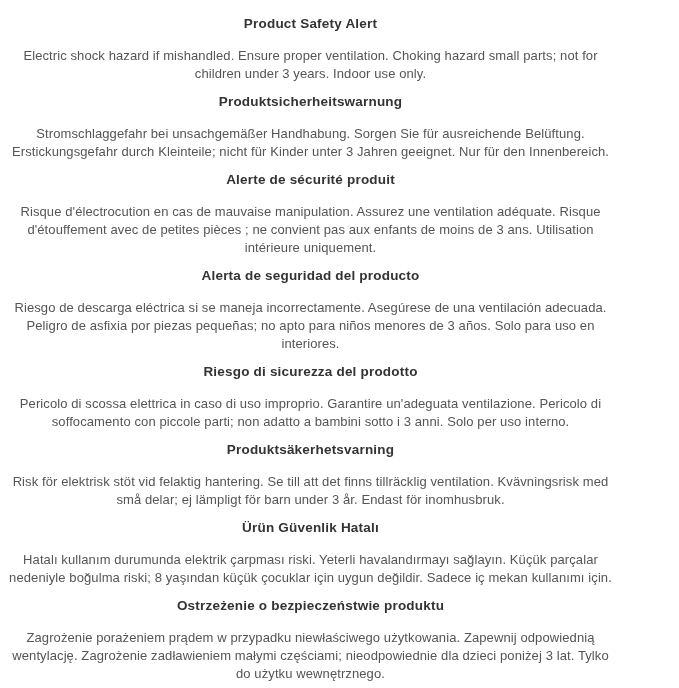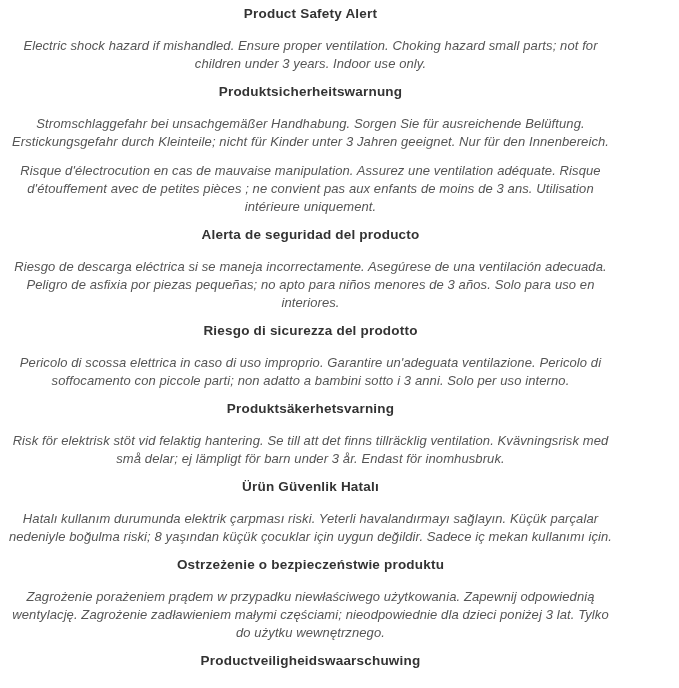--- a/index.html
+++ b/index.html
@@ -8,57 +8,57 @@
     padding: 0;
     width: 679px;
     height: 688px;
     overflow: hidden;
     background: #ffffff;
     font-family: "Liberation Sans", "DejaVu Sans", sans-serif;
   }
   .doc {
     width: 621px;
     height: 688px;
-    padding: 6px 8px 0 8px;
+    padding: 16px 8px 0 8px;
   }
   .section { text-align: center; }
   .section h2 {
     margin: 0 0 16px 0;
     font-size: 13.5px;
     line-height: 15px;
     font-weight: 700;
     color: #333333;
     letter-spacing: 0.2px;
   }
   .section p {
     margin: 0 0 11px 0;
     font-size: 13px;
     line-height: 18px;
     font-weight: 400;
     color: #555555;
     letter-spacing: 0.1px;
-    font-style: italic;
   }
 </style>
 </head>
 <body>
 
 <main class="doc">
 
   <section class="section">
     <h2>Product Safety Alert</h2>
     <p>Electric shock hazard if mishandled. Ensure proper ventilation. Choking hazard small parts; not for children under 3 years. Indoor use only.</p>
   </section>
 
   <section class="section">
     <h2>Produktsicherheitswarnung</h2>
     <p>Stromschlaggefahr bei unsachgemäßer Handhabung. Sorgen Sie für ausreichende Belüftung. Erstickungsgefahr durch Kleinteile; nicht für Kinder unter 3 Jahren geeignet. Nur für den Innenbereich.</p>
   </section>
 
   <section class="section">
+    <h2>Alerte de sécurité produit</h2>
     <p>Risque d'électrocution en cas de mauvaise manipulation. Assurez une ventilation adéquate. Risque d'étouffement avec de petites pièces ; ne convient pas aux enfants de moins de 3 ans. Utilisation intérieure uniquement.</p>
   </section>
 
   <section class="section">
     <h2>Alerta de seguridad del producto</h2>
     <p>Riesgo de descarga eléctrica si se maneja incorrectamente. Asegúrese de una ventilación adecuada. Peligro de asfixia por piezas pequeñas; no apto para niños menores de 3 años. Solo para uso en interiores.</p>
   </section>
 
   <section class="section">
     <h2>Riesgo di sicurezza del prodotto</h2>

